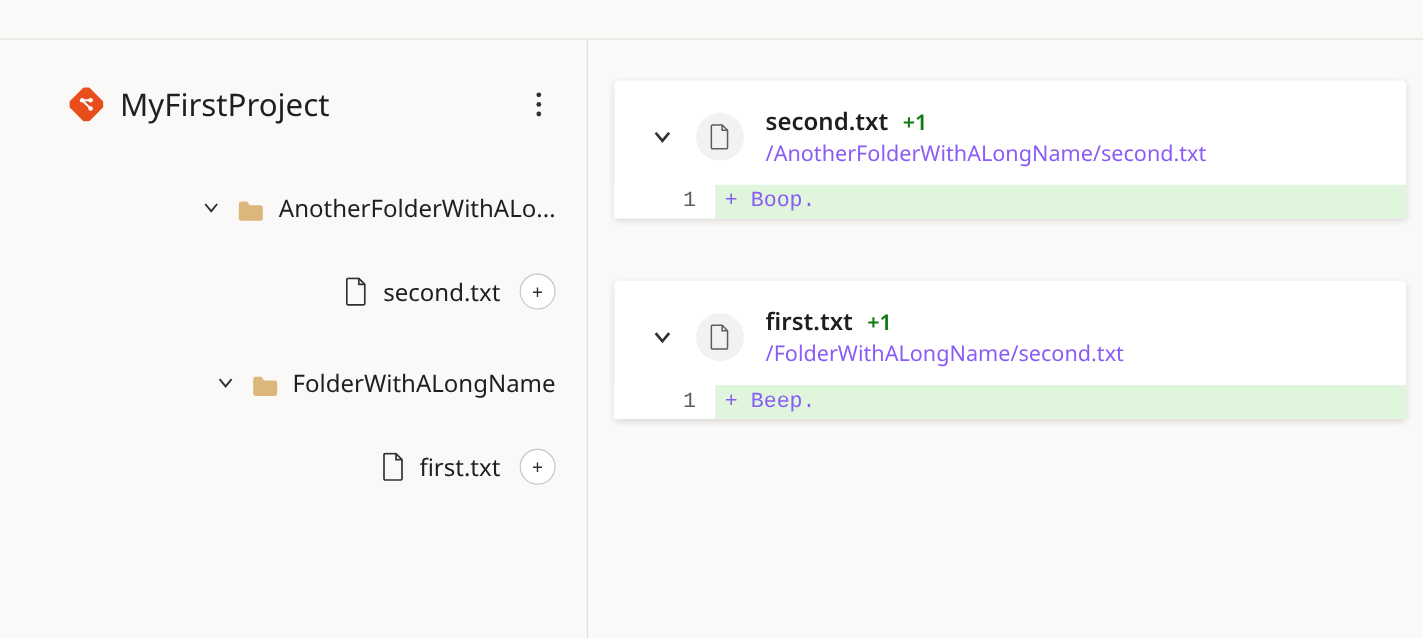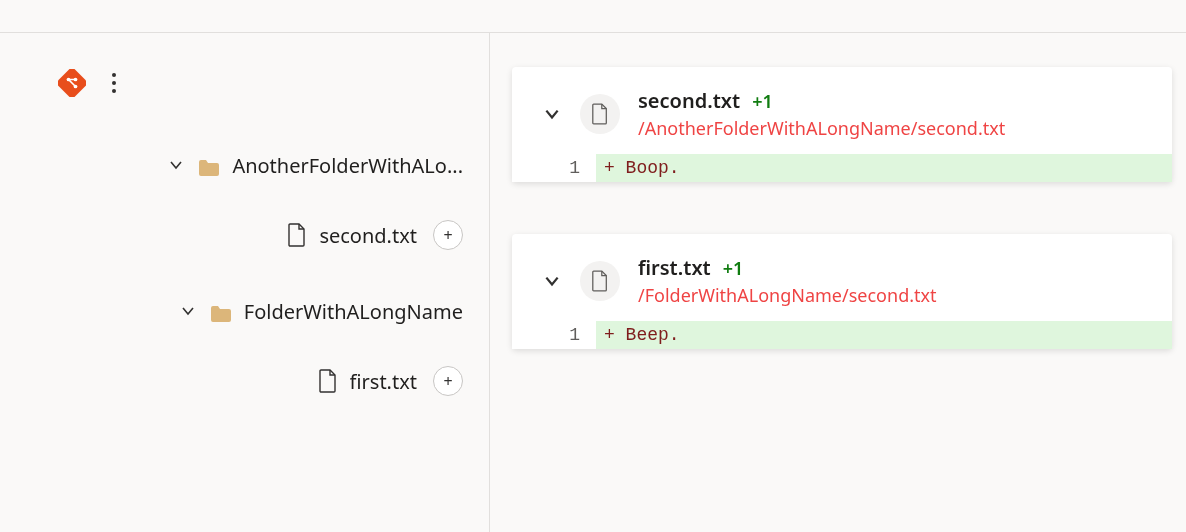--- a/index.html
+++ b/index.html
@@ -102,60 +102,61 @@
     border-radius: 50%;
     background:#f3f2f1;
     display:flex; align-items:center; justify-content:center;
     flex:none;
   }
   .card-file-icon svg { width:18px; height:22px; }
   .card-titles { display:flex; flex-direction:column; gap:2px; }
   .card-title-line { display:flex; align-items:baseline; gap:12px; }
   .card-filename { font-size:20px; font-weight:600; }
   .card-delta { font-size:18px; font-weight:600; color:#107c10; }
-  .card-path { font-size:18px; color:#ef4444; }
+  .card-path { font-size:18px; color:#8b5cf6; }
   .diff-line {
     display:flex;
     align-items:stretch;
     font-family: Consolas, "Courier New", monospace;
     font-size: 18px;
   }
   .ln {
     width: 84px;
     text-align: right;
     padding: 4px 16px 4px 0;
     color:#605e5c;
     background:#fff;
     user-select:none;
   }
   .code {
     flex:1;
     background:#dff6dd;
     padding: 4px 0 4px 8px;
-    color:#7f1d1d;
+    color:#8b5cf6;
     white-space: pre;
   }
 </style>
 </head>
 <body>
 
 <div class="app">
 
   <aside class="sidebar">
 
     <div class="project-header">
       <span class="project-icon">
         <svg viewBox="0 0 24 24" width="28" height="28">
           <rect x="2" y="2" width="20" height="20" transform="rotate(45 12 12)" fill="#e84e1c"></rect>
           <circle cx="9" cy="9" r="1.6" fill="#fff"></circle>
           <circle cx="15" cy="15" r="1.6" fill="#fff"></circle>
           <circle cx="15" cy="9" r="1.6" fill="#fff"></circle>
           <path d="M9 9 L15 15 M9 9 L15 9" stroke="#fff" stroke-width="1.4"></path>
         </svg>
       </span>
+      <span class="project-title">MyFirstProject</span>
       <span class="kebab">
         <svg width="6" height="22" viewBox="0 0 6 22">
           <circle cx="3" cy="3" r="2" fill="#323130"></circle>
           <circle cx="3" cy="11" r="2" fill="#323130"></circle>
           <circle cx="3" cy="19" r="2" fill="#323130"></circle>
         </svg>
       </span>
     </div>
 
     <div class="tree">

